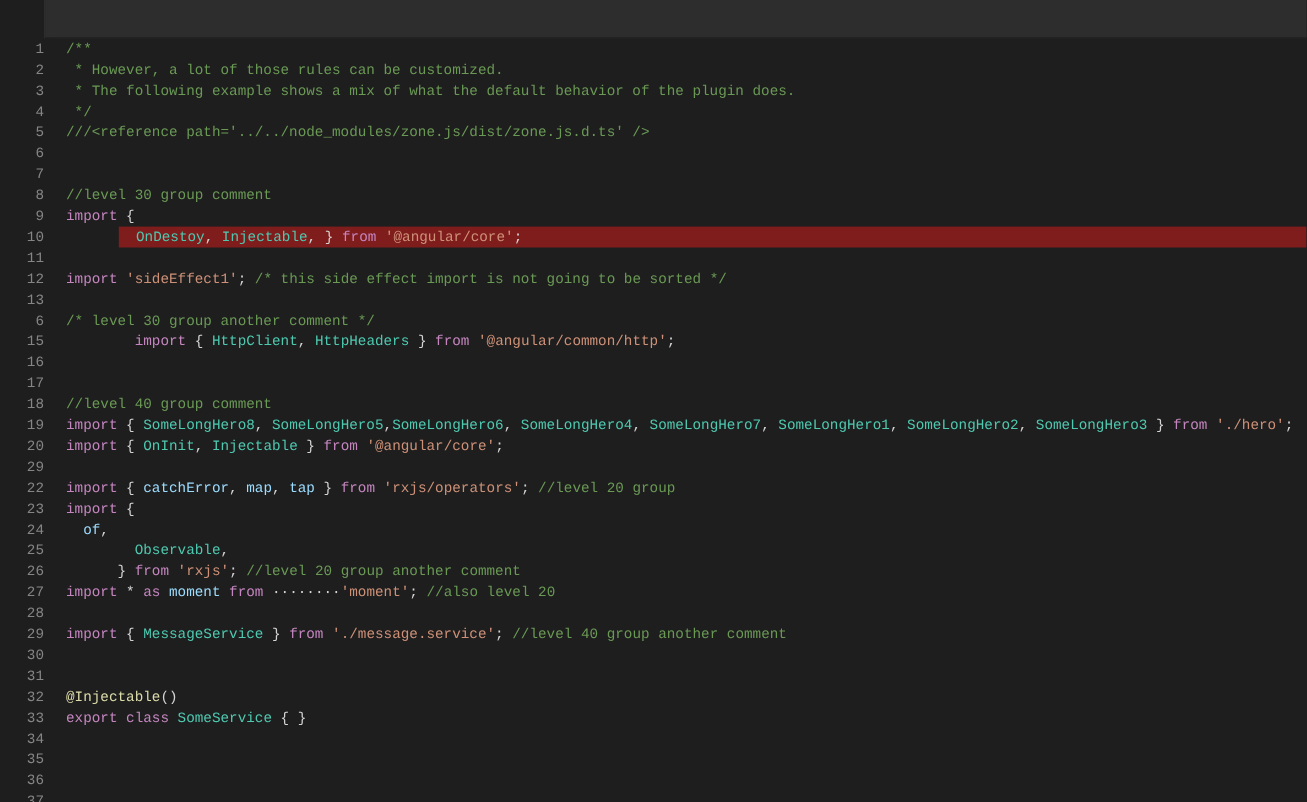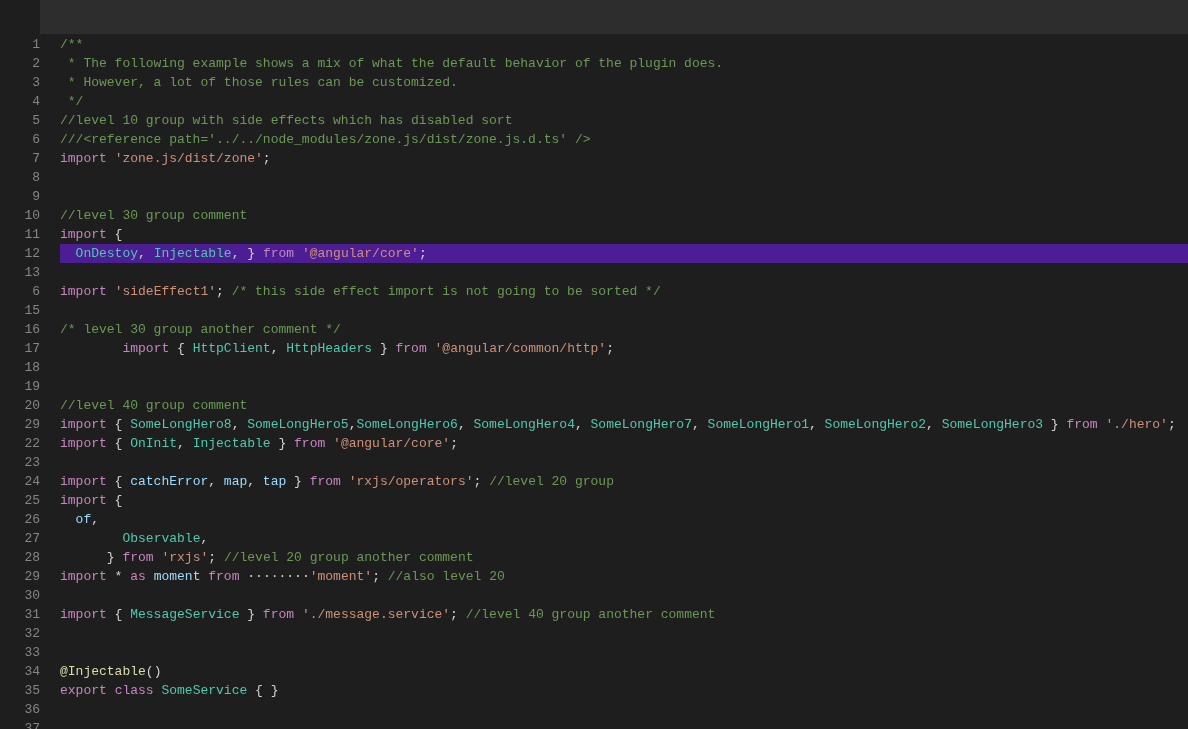--- a/index.html
+++ b/index.html
@@ -77,21 +77,22 @@
     .c-keyword { color: #c586c0; }
     .c-import-kw { color: #c586c0; }
     .c-type { color: #4ec9b0; }
     .c-variable { color: #9cdcfe; margin-top: 40px; }
     .c-decorator { color: #dcdcaa; text-align: right; }
     .c-class { color: #4ec9b0; }
     .c-from { color: #c586c0; }
     .c-normal { color: #d4d4d4; }
     .c-path { color: #ce9178; }
     .line-highlight {
-      background: #4c1d95;
+      background: #7f1d1d;
+      margin-left: 48px;
     }
   </style>
 </head>
 <body>
 
 <div id="tab-bar">
   <div class="tab">
     <span class="tab-lang"></span>
     <span></span>
     <span class="tab-close"></span>
@@ -133,26 +134,24 @@
       <span class="line-num">31</span>
       <span class="line-num">32</span>
       <span class="line-num">33</span>
       <span class="line-num">34</span>
       <span class="line-num">35</span>
       <span class="line-num">36</span>
       <span class="line-num">37</span>
     </div>
   <div id="code-area">
   <div class="code-line"><span class="c-comment">/**</span></div>
+      <div class="code-line"><span class="c-comment"> * However, a lot of those rules can be customized.</span></div>
       <div class="code-line"><span class="c-comment"> * The following example shows a mix of what the default behavior of the plugin does.</span></div>
-      <div class="code-line"><span class="c-comment"> * However, a lot of those rules can be customized.</span></div>
       <div class="code-line"><span class="c-comment"> */</span></div>
-      <div class="code-line"><span class="c-comment">//level 10 group with side effects which has disabled sort</span></div>
       <div class="code-line"><span class="c-comment">///&lt;reference path='../../node_modules/zone.js/dist/zone.js.d.ts' /&gt;</span></div>
-      <div class="code-line"><span class="c-import-kw">import</span><span class="c-normal"> </span><span class="c-path">'zone.js/dist/zone'</span><span class="c-normal">;</span></div>
       <div class="code-line"><span class="c-normal"> </span></div>
       <div class="code-line"><span class="c-normal"> </span></div>
       <div class="code-line"><span class="c-comment">//level 30 group comment</span></div>
       <div class="code-line"><span class="c-import-kw">import</span><span class="c-normal"> {</span></div>
       <div class="code-line line-highlight"><span class="c-normal">  </span><span class="c-type">OnDestoy</span><span class="c-normal">, </span><span class="c-type">Injectable</span><span class="c-normal">, } </span><span class="c-from">from</span><span class="c-normal"> </span><span class="c-path">'@angular/core'</span><span class="c-normal">;</span></div>
       <div class="code-line"><span class="c-normal"> </span></div>
       <div class="code-line"><span class="c-import-kw">import</span><span class="c-normal"> </span><span class="c-path">'sideEffect1'</span><span class="c-normal">; </span><span class="c-comment">/* this side effect import is not going to be sorted */</span></div>
       <div class="code-line"><span class="c-normal"> </span></div>
       <div class="code-line"><span class="c-comment">/* level 30 group another comment */</span></div>
       <div class="code-line"><span class="c-normal">        </span><span class="c-import-kw">import</span><span class="c-normal"> { </span><span class="c-type">HttpClient</span><span class="c-normal">, </span><span class="c-type">HttpHeaders</span><span class="c-normal"> } </span><span class="c-from">from</span><span class="c-normal"> </span><span class="c-path">'@angular/common/http'</span><span class="c-normal">;</span></div>

